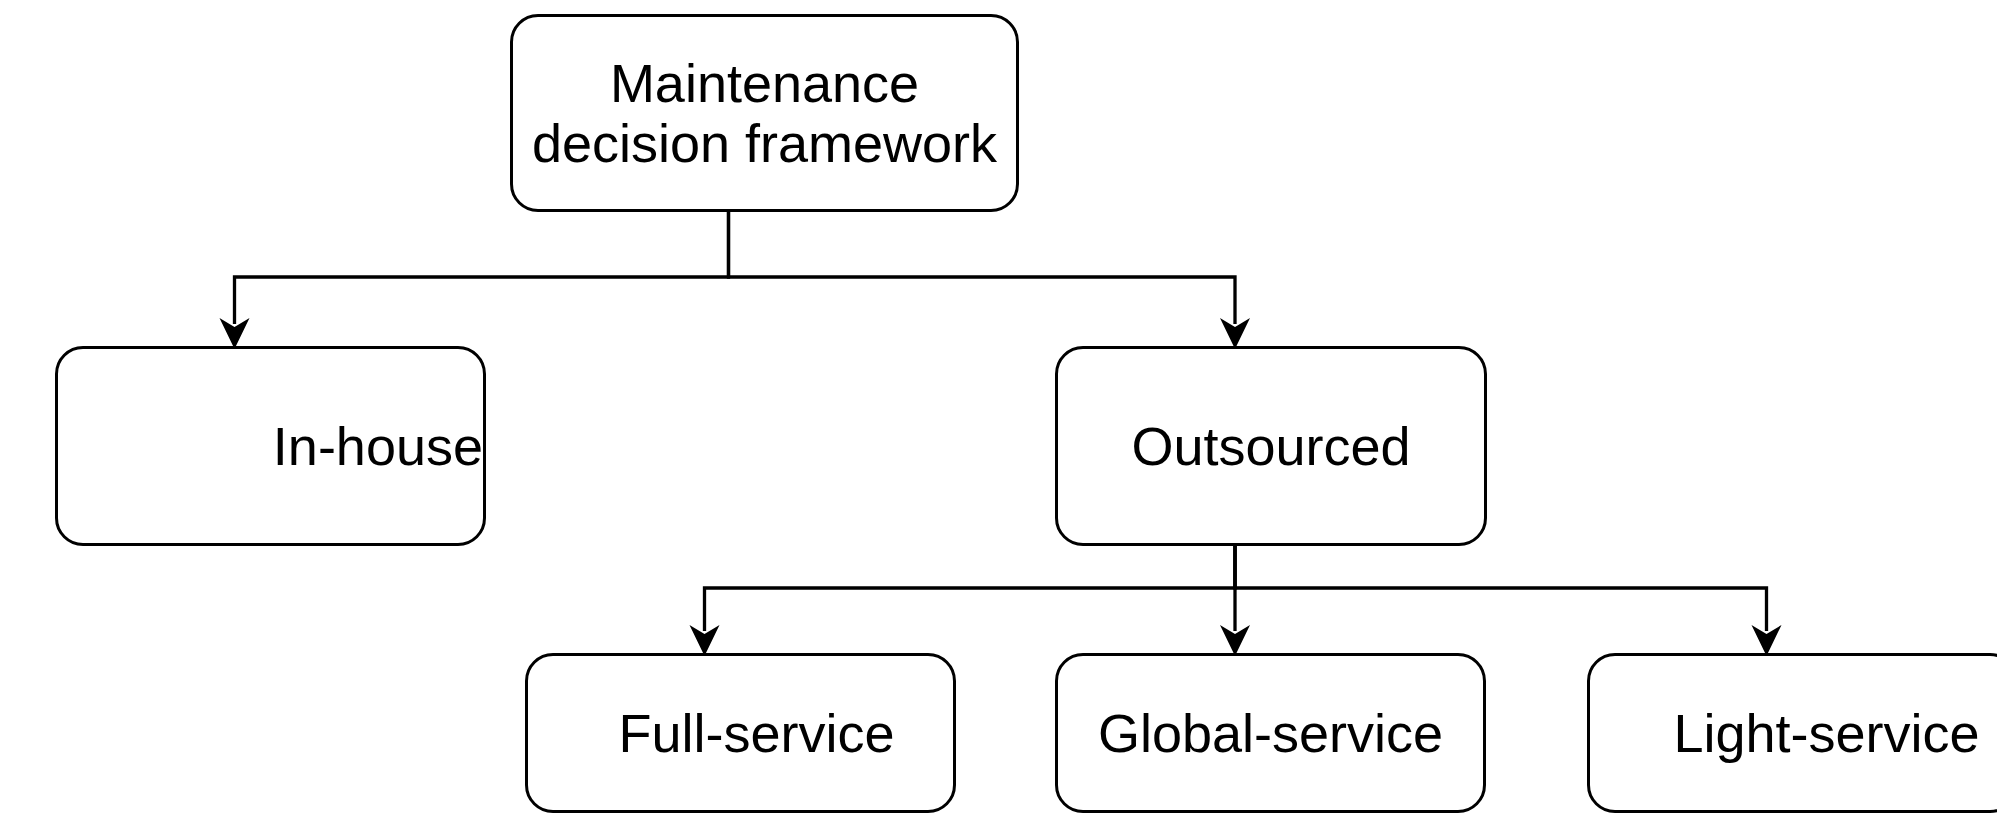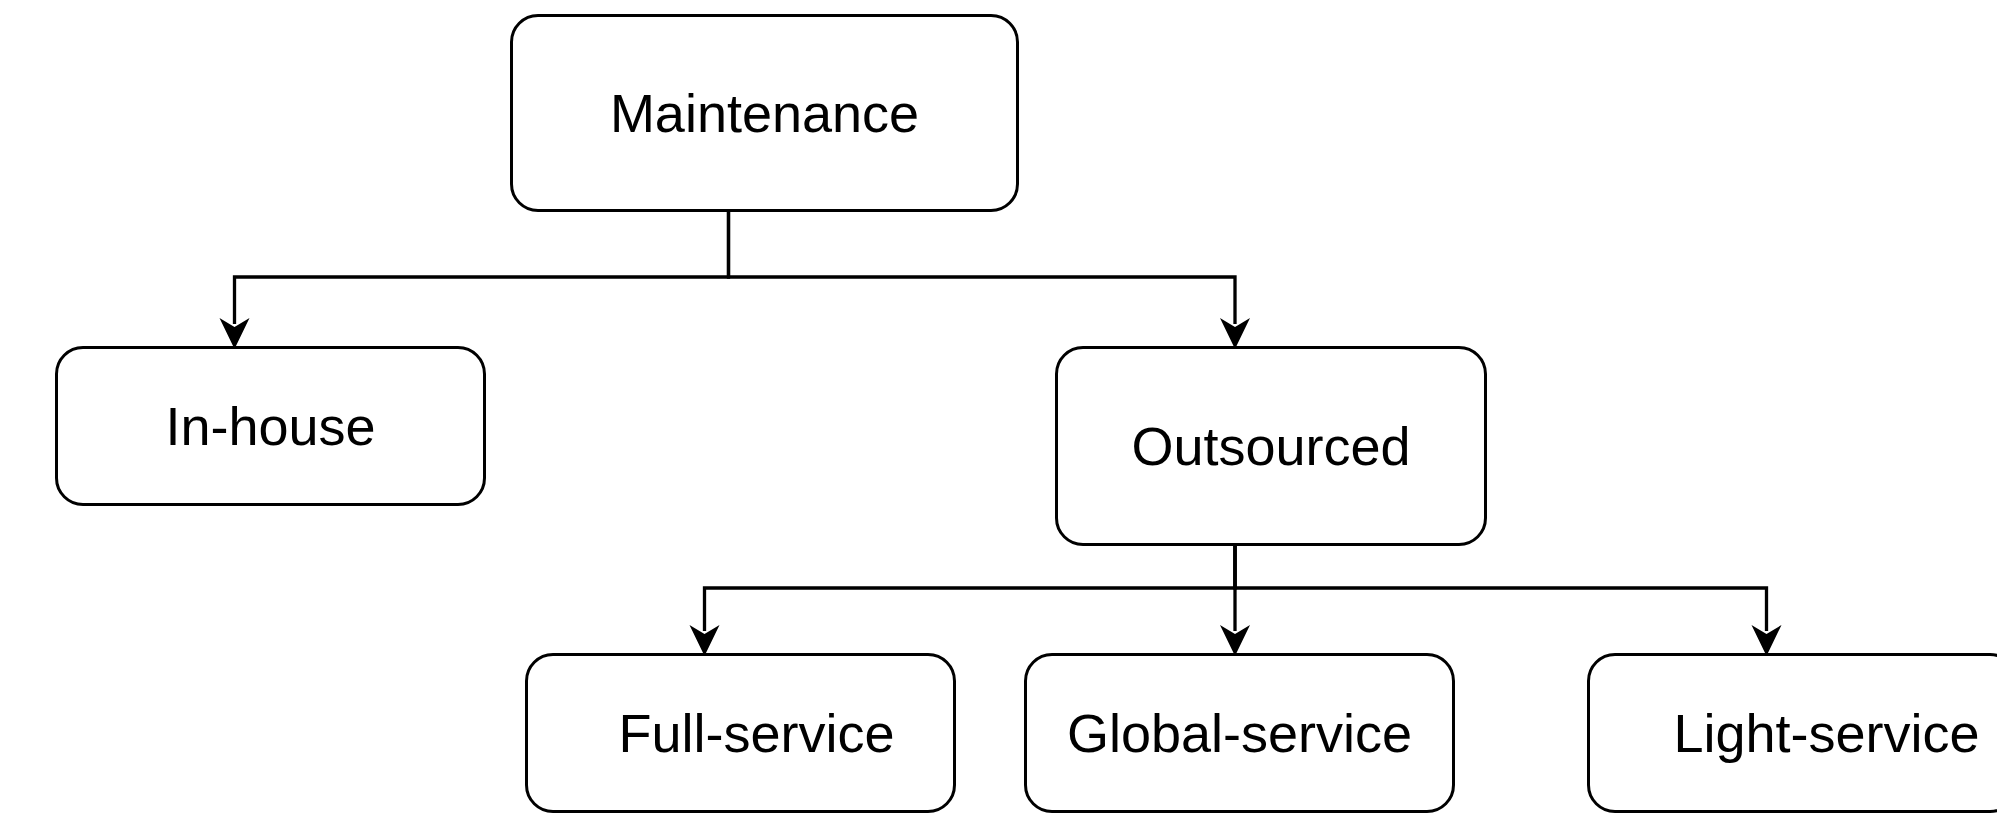--- a/index.html
+++ b/index.html
@@ -78,36 +78,37 @@
 
     <g>
       <polyline points="1235,545 1235,588 1766.5,588 1766.5,631"></polyline>
       <polygon points="1766.5,656 1751.5,625 1766.5,634 1781.5,625"></polygon>
     </g>
   </svg>
 
   <div class="node" style="left:474px; top:14px; width:509px; height:198px;">
     <span class="lbl">
       <span>Maintenance</span><br>
+      <span>decision framework</span>
     </span>
   </div>
 
-  <div class="node" style="left:19px; top:346px; width:431px; height:160px;">
+  <div class="node" style="left:19px; top:346px; width:431px; height:200px;justify-content:flex-end;">
     <span class="lbl">In-house</span>
   </div>
 
   <div class="node" style="left:1019px; top:346px; width:432px; height:200px;">
     <span class="lbl">Outsourced</span>
   </div>
 
   <div class="node" style="left:489px; top:653px; width:431px; height:160px;padding-left:32px;">
     <span class="lbl">Full-service</span>
   </div>
 
-  <div class="node" style="left:988px; top:653px; width:431px; height:160px;">
+  <div class="node" style="left:1019px; top:653px; width:431px; height:160px;">
     <span class="lbl">Global-service</span>
   </div>
 
   <div class="node" style="left:1551px; top:653px; width:431px; height:160px;padding-left:48px;">
     <span class="lbl">Light-service</span>
   </div>
 
 </div>
 
 </body></html>

